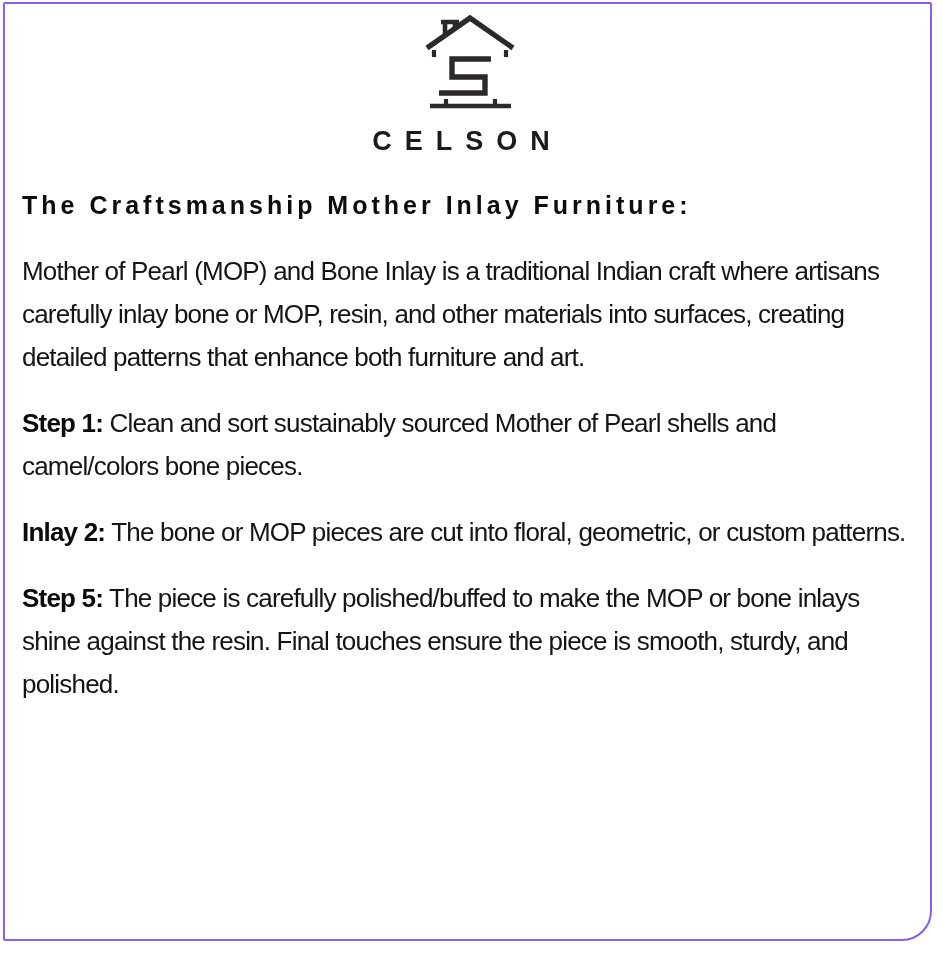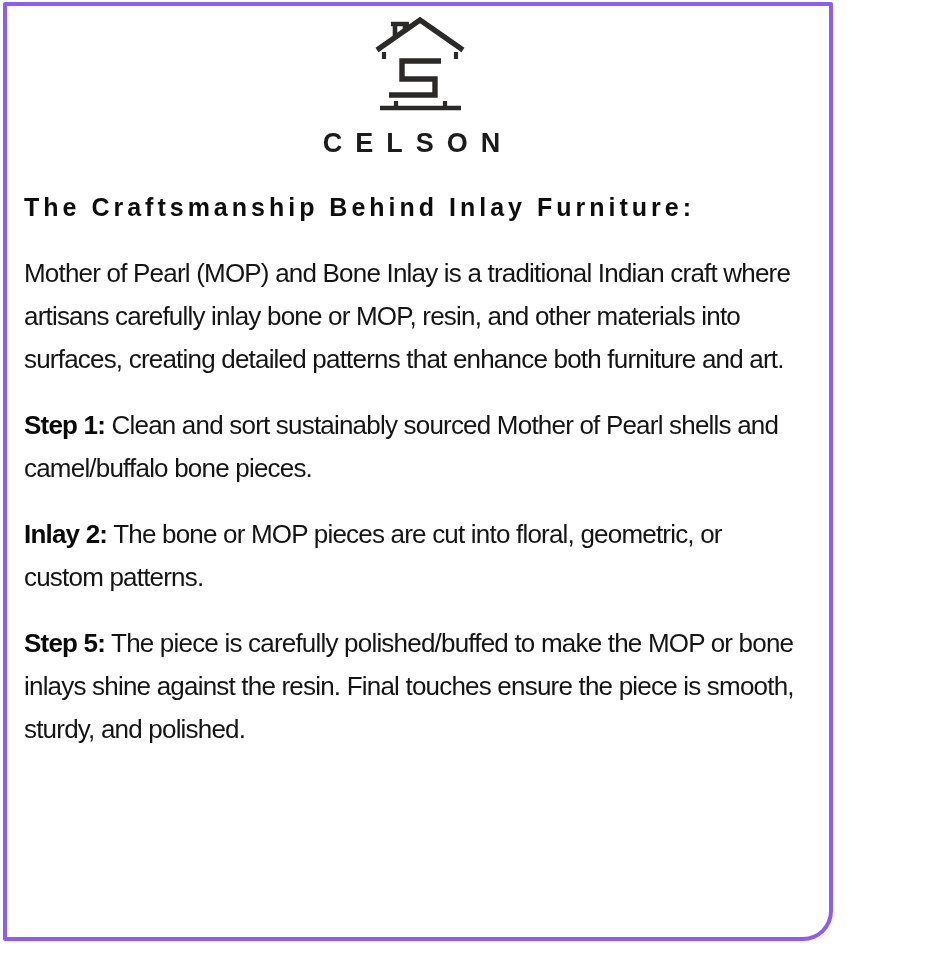--- a/index.html
+++ b/index.html
@@ -8,23 +8,23 @@
     width: 943px;
     height: 953px;
     background: #ffffff;
     font-family: "Liberation Sans", sans-serif;
     color: #111111;
   }
   .frame {
     position: absolute;
     left: 3px;
     top: 2px;
-    width: 830px;
+    width: 929px;
     height: 939px;
-    border: 4px solid #8b5cf6;
+    border: 2px solid #8b5cf6;
     border-radius: 2px 2px 30px 2px;
     box-sizing: border-box;
     overflow: hidden;
     background: #ffffff;
   }
   .content {
     padding: 4px 17px 0 17px;
   }
   .logo-wrap {
     text-align: center;
@@ -88,25 +88,25 @@
 
         <line x1="31" y1="89" x2="31" y2="96" stroke-width="4.2"></line>
         <line x1="80" y1="89" x2="80" y2="96" stroke-width="4.2"></line>
 
         <line x1="15" y1="96" x2="96" y2="96" stroke-width="4.6"></line>
       </svg>
     </div>
 
     <div class="brand">CELSON</div>
 
-    <div class="heading">The Craftsmanship Behind Inlay Furniture:</div>
+    <div class="heading">The Craftsmanship Mother Inlay Furniture:</div>
 
     <p class="para"><b></b><span>Mother of Pearl (MOP) and Bone Inlay is a traditional Indian craft where artisans carefully inlay bone or MOP, resin, and other materials into surfaces, creating detailed patterns that enhance both furniture and art.</span></p>
 
-    <p class="para"><b>Step 1:</b><span> Clean and sort sustainably sourced Mother of Pearl shells and camel/buffalo bone pieces.</span></p>
+    <p class="para"><b>Step 1:</b><span> Clean and sort sustainably sourced Mother of Pearl shells and camel/colors bone pieces.</span></p>
 
 
     <p class="para"><b>Inlay 2:</b><span> The bone or MOP pieces are cut into floral, geometric, or custom patterns.</span></p>
 
 
 
     <p class="para"><b>Step 5:</b><span> The piece is carefully polished/buffed to make the MOP or bone inlays shine against the resin. Final touches ensure the piece is smooth, sturdy, and polished.</span></p>
 
   </div>
 </div>

